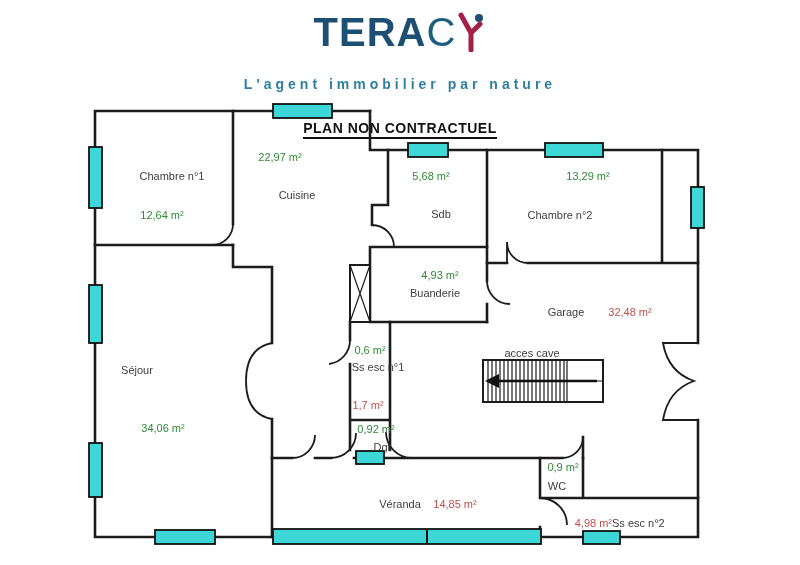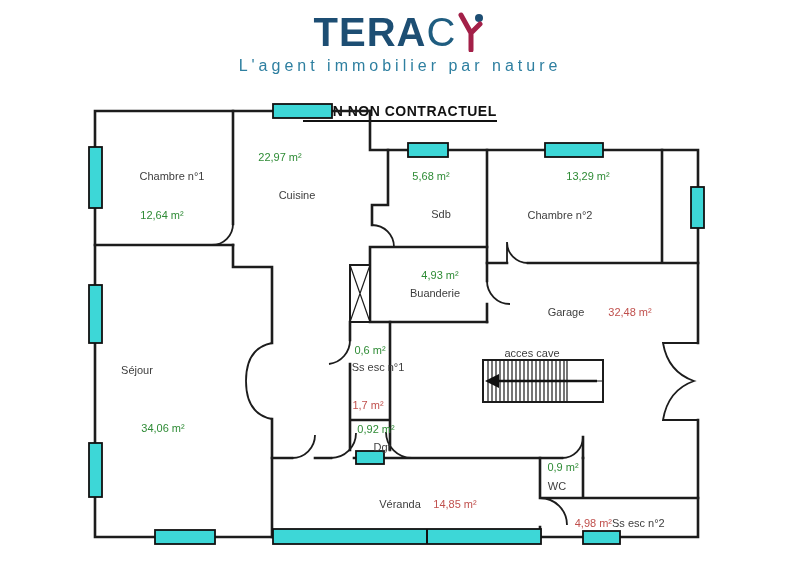--- a/index.html
+++ b/index.html
@@ -3,21 +3,21 @@
 <meta charset="utf-8">
 <style>
   html,body{margin:0;padding:0;background:#ffffff;}
   .page{position:relative;width:800px;height:565px;background:#ffffff;overflow:hidden;
         font-family:"Liberation Sans",sans-serif;outline:1px solid #e0e0e0;}
   .header{position:absolute;top:12px;left:0;width:100%;text-align:center;}
   .logo-line{display:flex;justify-content:center;align-items:flex-start;height:44px;line-height:1;}
   .logo-strong{font-size:40px;font-weight:800;color:#1d4e73;letter-spacing:1px;}
   .logo-light{font-size:40px;font-weight:400;color:#1f5d80;letter-spacing:1px;}
   .logo-person{margin:0 1px 0 2px;}
-  .tagline{margin-top:1px;font-size:16px;letter-spacing:4px;color:#2e7fa0;font-weight:400;}
+  .tagline{margin-top:20px;font-size:14px;letter-spacing:4px;color:#2e7fa0;font-weight:700;}
   .disclaimer{display:inline-block;margin-top:10px;font-size:14px;font-weight:800;color:#111;
               border-bottom:2px solid #111;padding-bottom:1px;letter-spacing:0.5px;}
   svg text{font-family:"Liberation Sans",sans-serif;font-size:11px;fill:#3d3d3d;}
   svg .area-pos{fill:#2e8b35;}
   svg .area-neg{fill:#c0504d;}
   .wall{stroke:#1c1c1c;stroke-width:2.6;fill:none;stroke-linecap:square;}
   .arc{stroke:#1c1c1c;stroke-width:1.8;fill:none;}
   .win{fill:#3dd7d7;stroke:#111;stroke-width:1.8;}
   .thin{stroke:#1c1c1c;stroke-width:1.2;fill:none;}
 </style>

